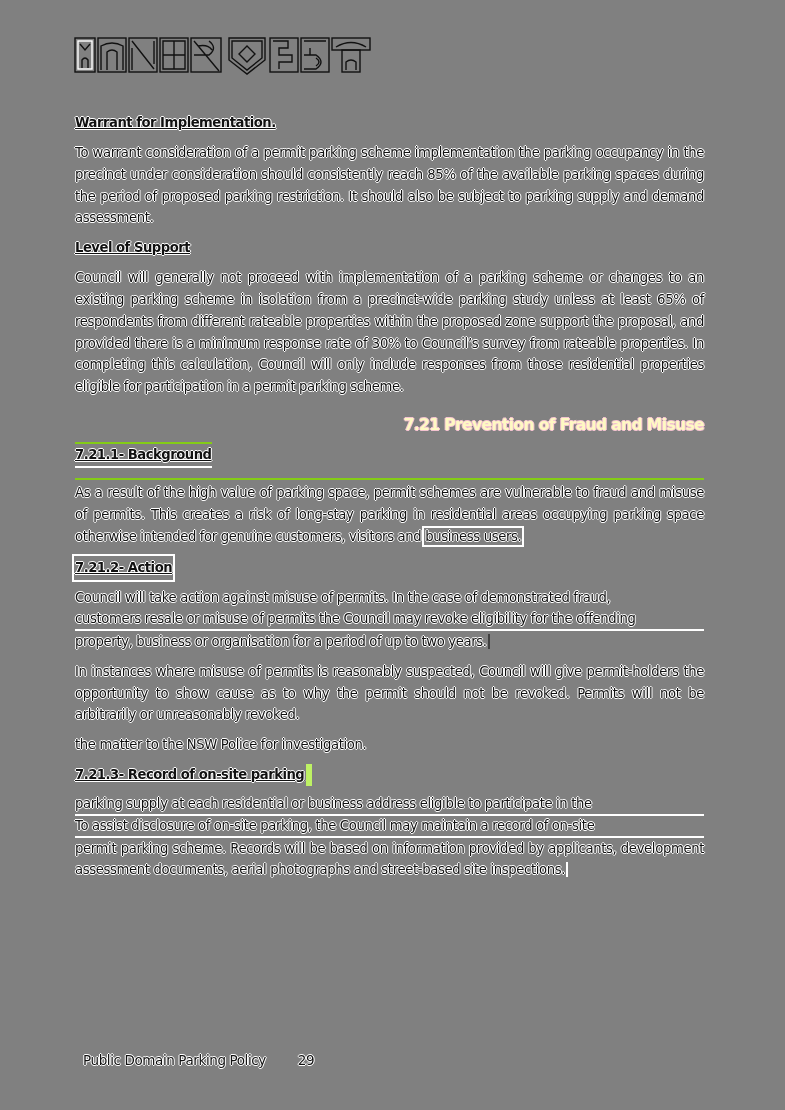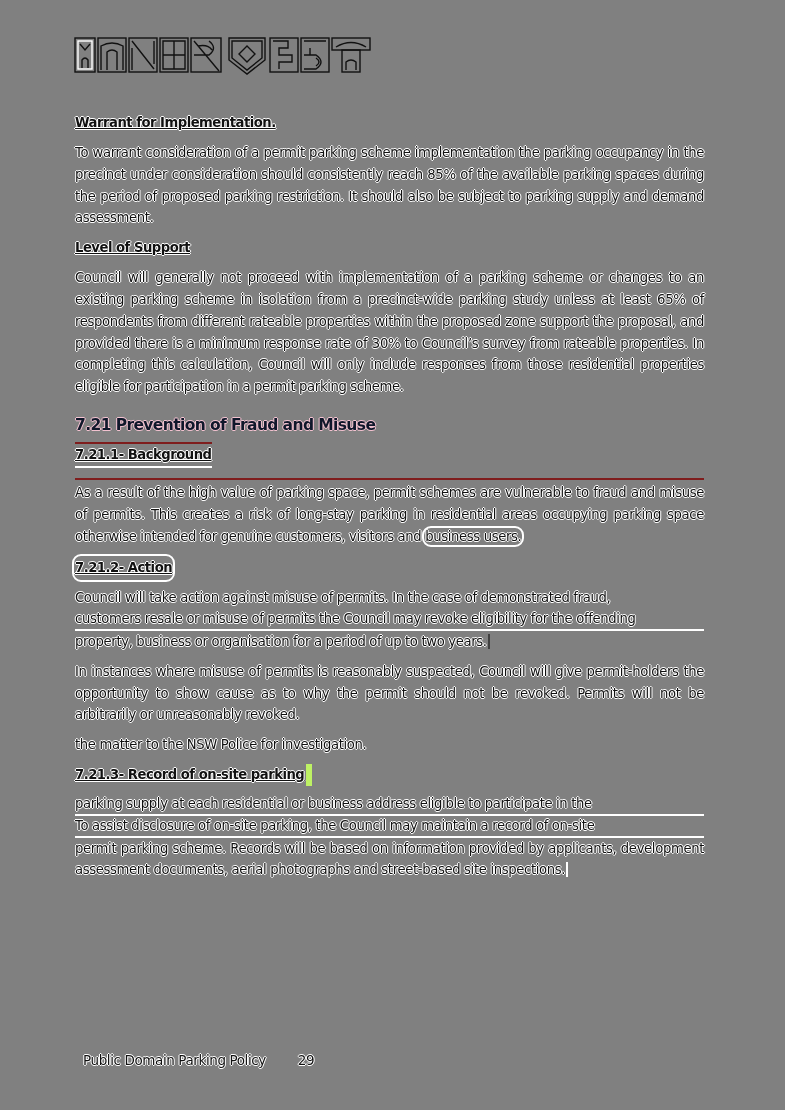--- a/index.html
+++ b/index.html
@@ -49,36 +49,36 @@
     .para {
       font-size: 13.2px;
       line-height: 21.8px;
       text-align: justify;
       letter-spacing: -0.35px;
       margin: 8px 0 8px 0;
     }
     .section-heading {
       font-size: 15.5px;
       font-weight: bold;
-      color: #0f172a;
+      color: #fef9c3;
       letter-spacing: -0.6px;
       margin: 16px 0 6px 0;
       line-height: 22px;
       text-shadow:
         -1px 0 0 #f3c2d0,
         1px 0 0 #f3c2d0,
         0 -1px 0 #f3c2d0,
         0 1px 0 #f3c2d0;
+      text-align: right;
     }
     .boxed {
       outline: 2px solid #fff;
       outline-offset: 1px;
-      border-radius: 6px;
     }
-    .rule-top { border-top: 2px solid #7f1d1d; }
+    .rule-top { border-top: 2px solid #84cc16; }
     .rule-bottom { border-bottom: 2px solid #fff; }
 
     .footer {
       position: absolute;
       left: 83px;
       top: 1052px;
       font-size: 13.5px;
       letter-spacing: -0.4px;
       color: #111;
     }

